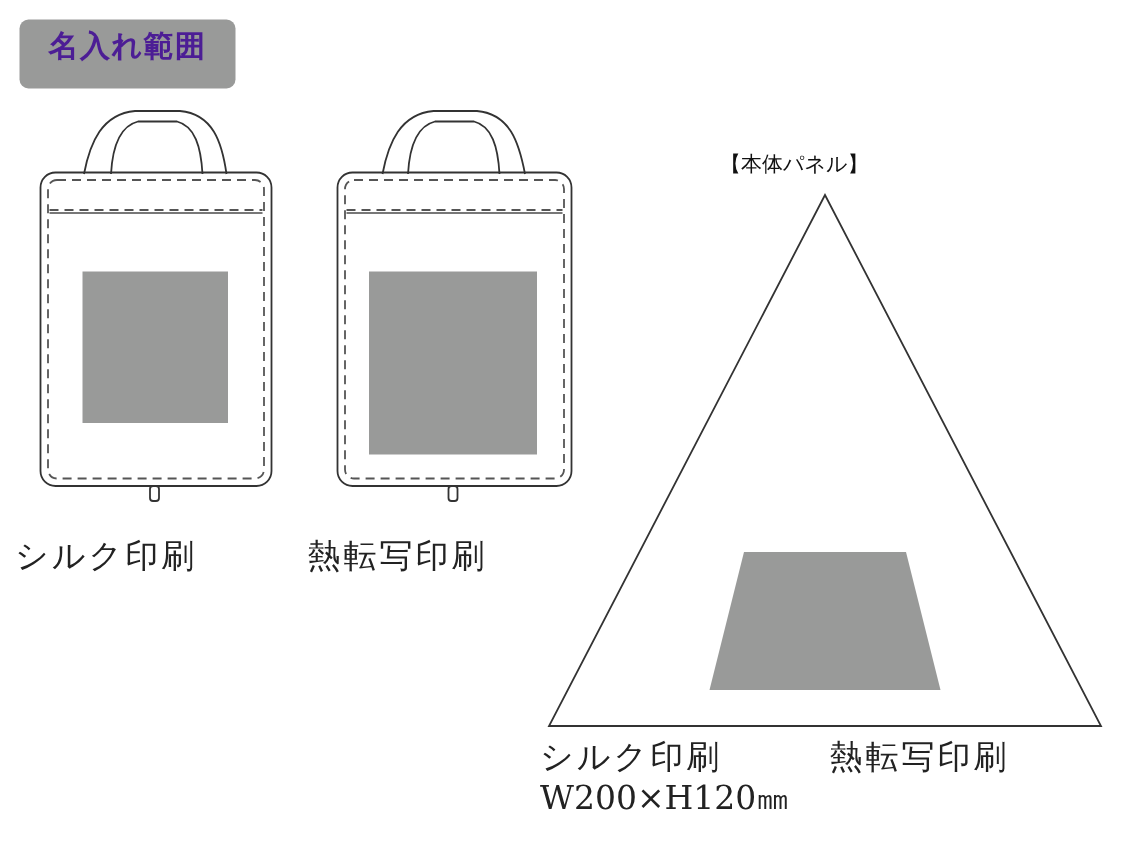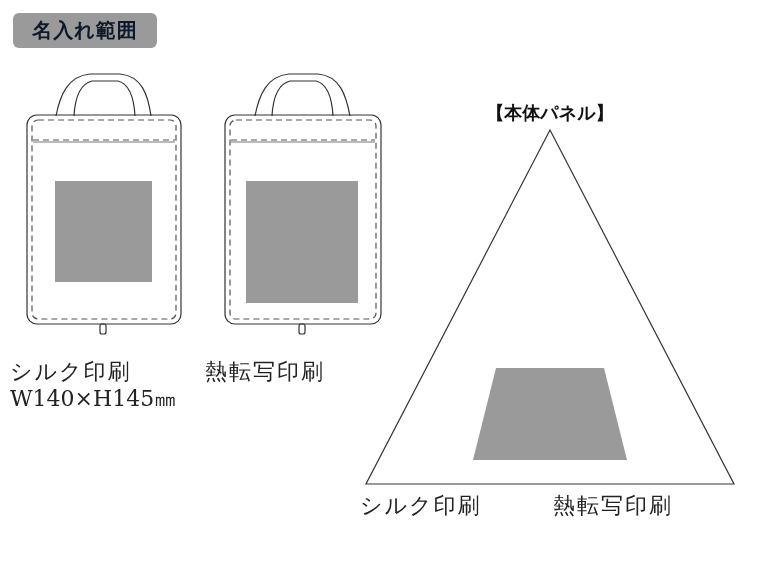--- a/index.html
+++ b/index.html
@@ -1,28 +1,28 @@
 <!DOCTYPE html>
 <html><head>
   <meta charset="utf-8">
   <style>
     html, body { margin: 0; padding: 0; background: #ffffff; }
     body { width: 760px; height: 570px; position: relative; overflow: hidden;
            font-family: "DejaVu Serif", "Liberation Serif", serif; color: #222; }
-    .badge { position: absolute; left: 13px; top: 13px; width: 144px; height: 35px;
-             background: #999a99; border-radius: 6px; color: #0f172a;
+    .badge { position: absolute; left: 13px; top: 13px; width: 144px; height: 46px;
+             background: #999a99; border-radius: 6px; color: #4c1d95;
              font-family: "DejaVu Sans", "Liberation Sans", sans-serif; font-weight: bold;
              font-size: 20px; line-height: 35px; text-align: center; letter-spacing: 1px; }
     svg.drawing { position: absolute; left: 0; top: 0; }
     .label { position: absolute; text-align: left; font-size: 22px; line-height: 27px; white-space: nowrap; }
     .label .name { display: block; letter-spacing: 2px; }
     .label .dim { display: block; letter-spacing: 0px; }
-    .panel-title { position: absolute; left: 480px; top: 101px; width: 140px; text-align: center;
-                   font-family: "DejaVu Sans", "Liberation Sans", sans-serif; font-weight: bold;
-                   font-size: 18px; color: #111; }
+    .panel-title { position: absolute; left: 480px; top: 101px; width: 140px; 
+                   font-family: "DejaVu Sans", "Liberation Sans", sans-serif; font-weight: normal;
+                   font-size: 14px; color: #111; }
   </style>
 </head>
 <body>
 
 <div class="badge">名入れ範囲</div>
 
 <svg class="drawing" width="760" height="570" viewBox="0 0 760 570">
 
   <g fill="none" stroke="#333" stroke-width="1.2">
     <path d="M56,116 C60,95 68,76 90,74 L120,74 C142,76 148,95 151,116"></path>
@@ -47,28 +47,28 @@
   </g>
 
   <g>
     <polygon points="550,130 366,484 734,484" fill="none" stroke="#333" stroke-width="1.2"></polygon>
     <polygon points="496,368 604,368 627,460 473,460" fill="#999a99"></polygon>
   </g>
 </svg>
 
 <div class="label" style="left:10px; top:358px; width:200px;">
   <span class="name">シルク印刷</span>
-  <span class="dim">W140×H145㎜</span>
 </div>
 
 <div class="label" style="left:205px; top:358px; width:195px;">
   <span class="name">熱転写印刷</span>
 </div>
 
 <div class="panel-title">【本体パネル】</div>
 
 <div class="label" style="left:360px; top:492px; width:195px;">
   <span class="name">シルク印刷</span>
+  <span class="dim">W200×H120㎜</span>
 </div>
 
 <div class="label" style="left:553px; top:492px; width:195px;">
   <span class="name">熱転写印刷</span>
 </div>
 
 </body></html>

